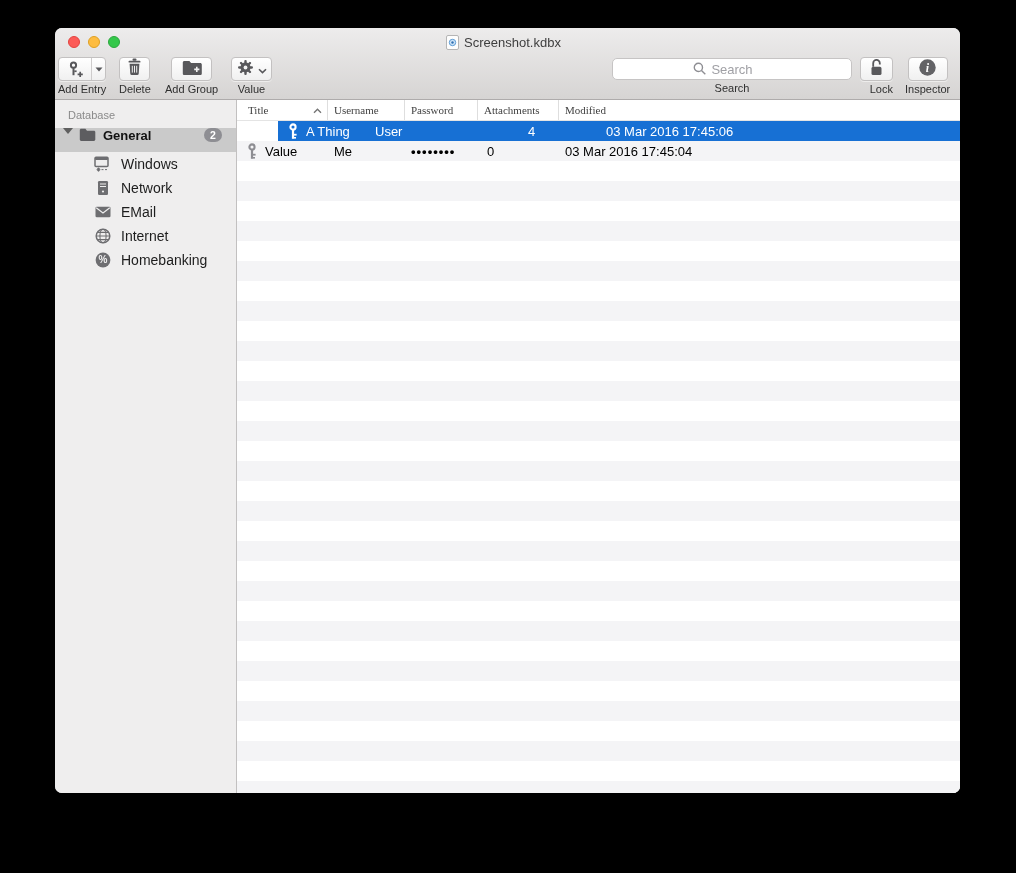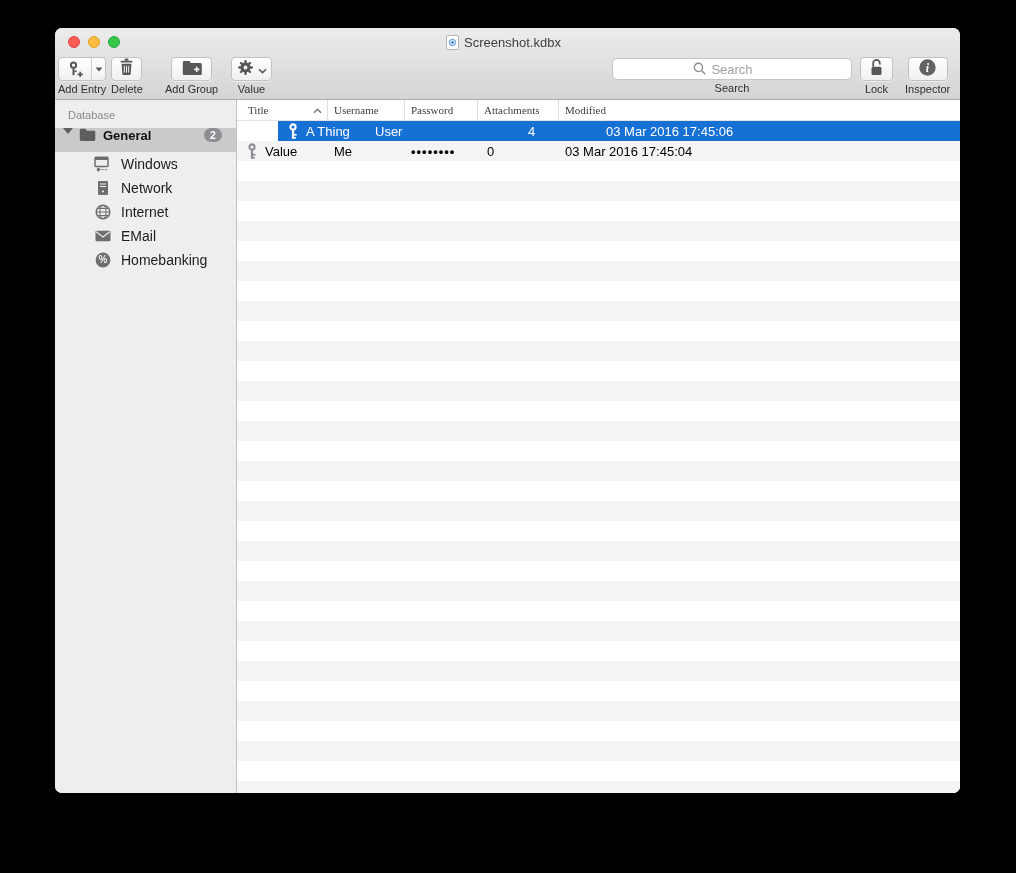--- a/index.html
+++ b/index.html
@@ -34,32 +34,32 @@
           border-radius:4px; color:#58585b;
           box-shadow:0 1px 0 rgba(255,255,255,.5); }
   .seg { display:flex; height:24px; border:1px solid #c3c1c1; border-radius:4px;
          background:linear-gradient(#ffffff,#f0f0f0); color:#58585b; overflow:hidden;
          box-shadow:0 1px 0 rgba(255,255,255,.5); }
   .seg > .seg-main { display:flex; align-items:center; justify-content:center; }
   .seg > .seg-arrow { display:flex; align-items:center; justify-content:center;
                       border-left:1px solid #cecccc; }
   .tool-add-entry { left:3px; }   .tool-add-entry .seg-main { width:32px; }
   .tool-add-entry .seg-arrow { width:14px; }
-  .tool-delete    { left:56px; }  .tool-delete .tbtn { width:31px; }
+  .tool-delete    { left:64px; }  .tool-delete .tbtn { width:31px; }
   .tool-add-group { left:110px; } .tool-add-group .tbtn { width:41px; }
   .tool-action    { left:176px; } .tool-action .tbtn { width:41px; gap:4px; }
 
   .tool-search { left:557px; width:240px; }
   .search-wrap { position:relative; width:240px; height:22px; margin-top:1px; }
   .search-input { width:100%; height:100%; border:1px solid #c6c4c4; border-radius:5px;
                   background:#fff; text-align:center; font-size:13px; color:#333;
                   outline:none; font-family:inherit; }
   .search-input::placeholder { color:#a0a0a5; }
   .mag { position:absolute; left:calc(50% - 39px); top:4px; color:#8e8e93; pointer-events:none; }
-  .tool-lock { left:805px; }      .tool-lock .tbtn { width:33px; }
+  .tool-lock { left:805px;align-items:flex-end; }      .tool-lock .tbtn { width:33px; }
   .tool-inspector { left:850px; } .tool-inspector .tbtn { width:40px; }
 
   
   .content { position:absolute; top:72px; bottom:0; left:0; right:0; display:flex; }
   .sidebar { width:182px; background:#efeeee; border-right:1px solid #c2c0c0;
              flex:none; position:relative; }
   .sb-header { margin:9px 0 0 13px; font-size:11px; color:#8a8a8a; }
   .sb-root { margin-top:7px; height:24px; display:flex; align-items:flex-start;
              background:var(--sidebar-sel,#cacaca); padding-left:8px; }
   .disclosure { width:0; height:0; border-left:5px solid transparent;
@@ -249,37 +249,37 @@
                 <rect x="1" y="1" width="10" height="14" rx="1.3" fill="currentColor"></rect>
                 <path d="M3 4h6M3 6.5h6" stroke="#efeeee" stroke-width="1.2" fill="none"></path>
                 <circle cx="6" cy="11.5" r="1.1" fill="#efeeee"></circle>
               </svg>
             </span>
     <span class="sb-label">Network</span>
   </div>
 
   <div class="sb-item">
     <span class="sb-icon">
+              <svg width="16" height="12" viewBox="0 0 16 12" xmlns="http://www.w3.org/2000/svg">
+                <rect x=".5" y=".8" width="15" height="10.4" rx="1.3" fill="currentColor"></rect>
+                <path d="M1.2 1.8L8 7l6.8-5.2" stroke="#efeeee" stroke-width="1.2" fill="none"></path>
+              </svg>
+            </span>
+    <span class="sb-label">EMail</span>
+  </div>
+
+  <div class="sb-item">
+    <span class="sb-icon">
               <svg width="16" height="16" viewBox="0 0 16 16" xmlns="http://www.w3.org/2000/svg">
                 <circle cx="8" cy="8" r="6.8" fill="none" stroke="currentColor" stroke-width="1.5"></circle>
                 <ellipse cx="8" cy="8" rx="3.1" ry="6.8" fill="none" stroke="currentColor" stroke-width="1.1"></ellipse>
                 <path d="M1.3 8h13.4M2.3 4.4h11.4M2.3 11.6h11.4" stroke="currentColor" stroke-width="1.1" fill="none"></path>
               </svg>
             </span>
     <span class="sb-label">Internet</span>
-  </div>
-
-  <div class="sb-item">
-    <span class="sb-icon">
-              <svg width="16" height="12" viewBox="0 0 16 12" xmlns="http://www.w3.org/2000/svg">
-                <rect x=".5" y=".8" width="15" height="10.4" rx="1.3" fill="currentColor"></rect>
-                <path d="M1.2 1.8L8 7l6.8-5.2" stroke="#efeeee" stroke-width="1.2" fill="none"></path>
-              </svg>
-            </span>
-    <span class="sb-label">EMail</span>
   </div>
 
   <div class="sb-item">
     <span class="sb-icon">
               <svg width="16" height="16" viewBox="0 0 16 16" xmlns="http://www.w3.org/2000/svg">
                 <circle cx="8" cy="8" r="7.4" fill="currentColor"></circle>
                 <text x="8" y="11.4" text-anchor="middle" font-family="Liberation Sans,sans-serif" font-weight="bold" font-size="10" fill="#efeeee">%</text>
               </svg>
             </span>
     <span class="sb-label">Homebanking</span>

